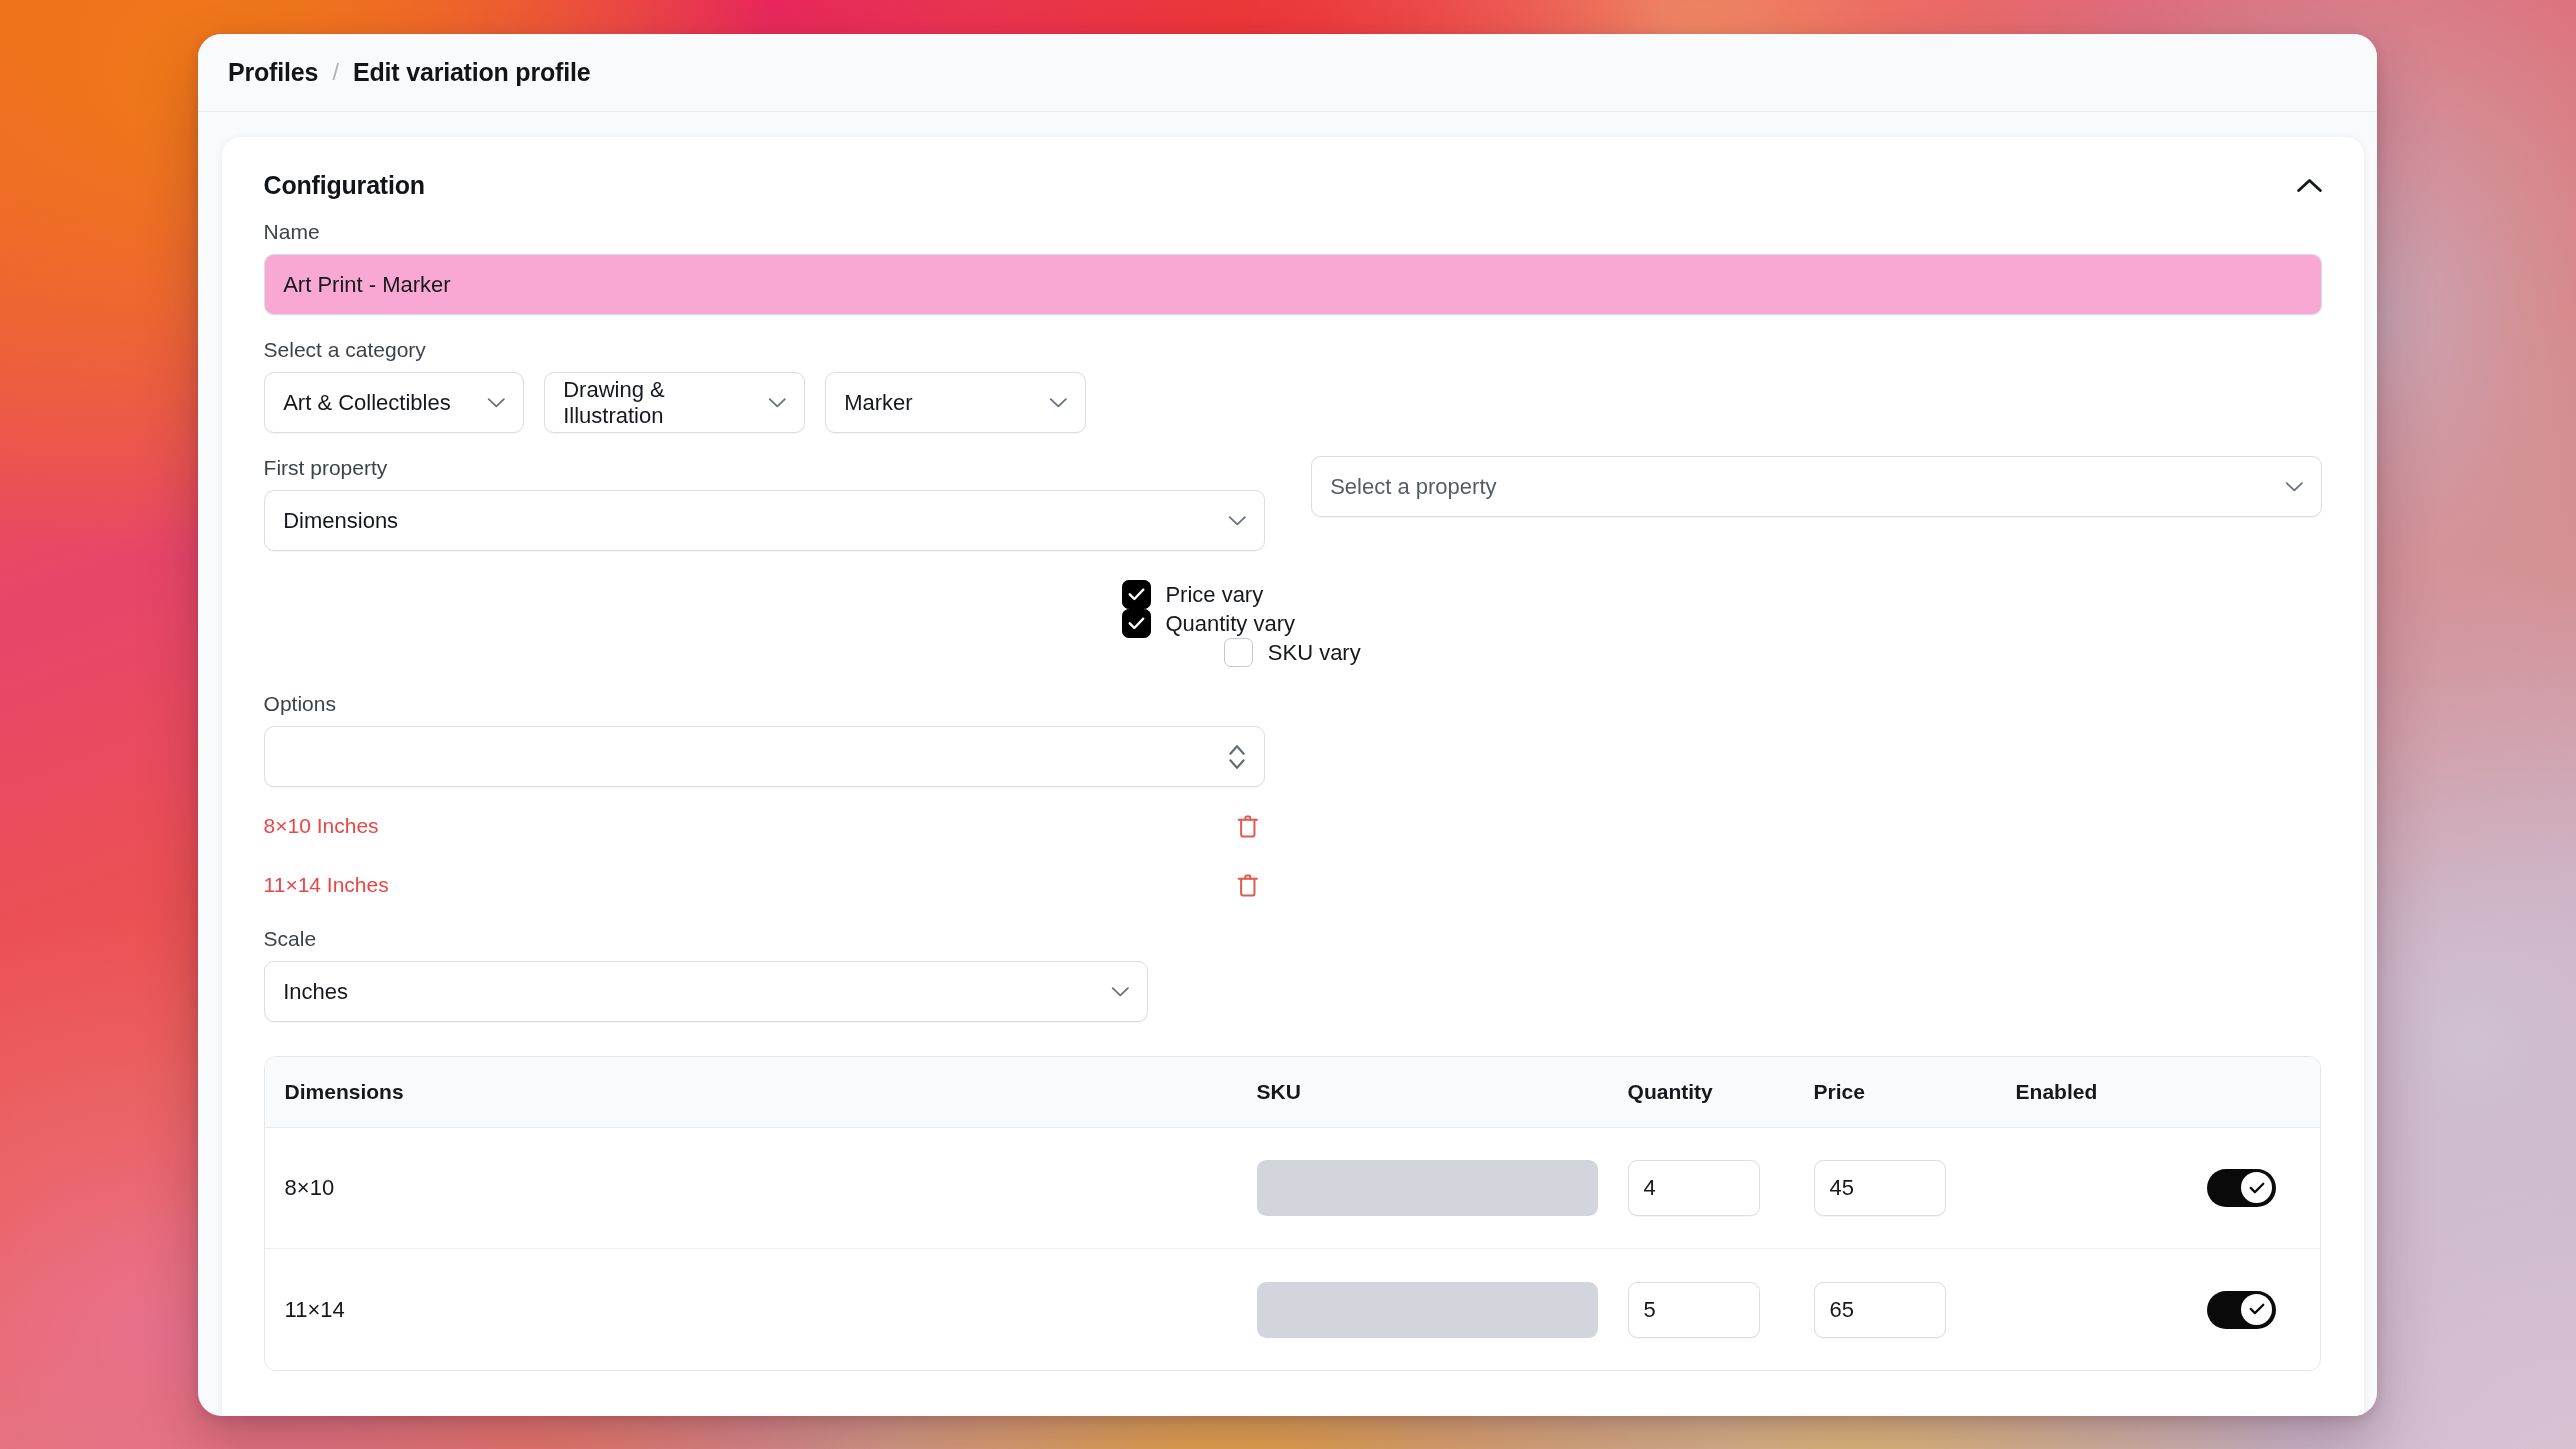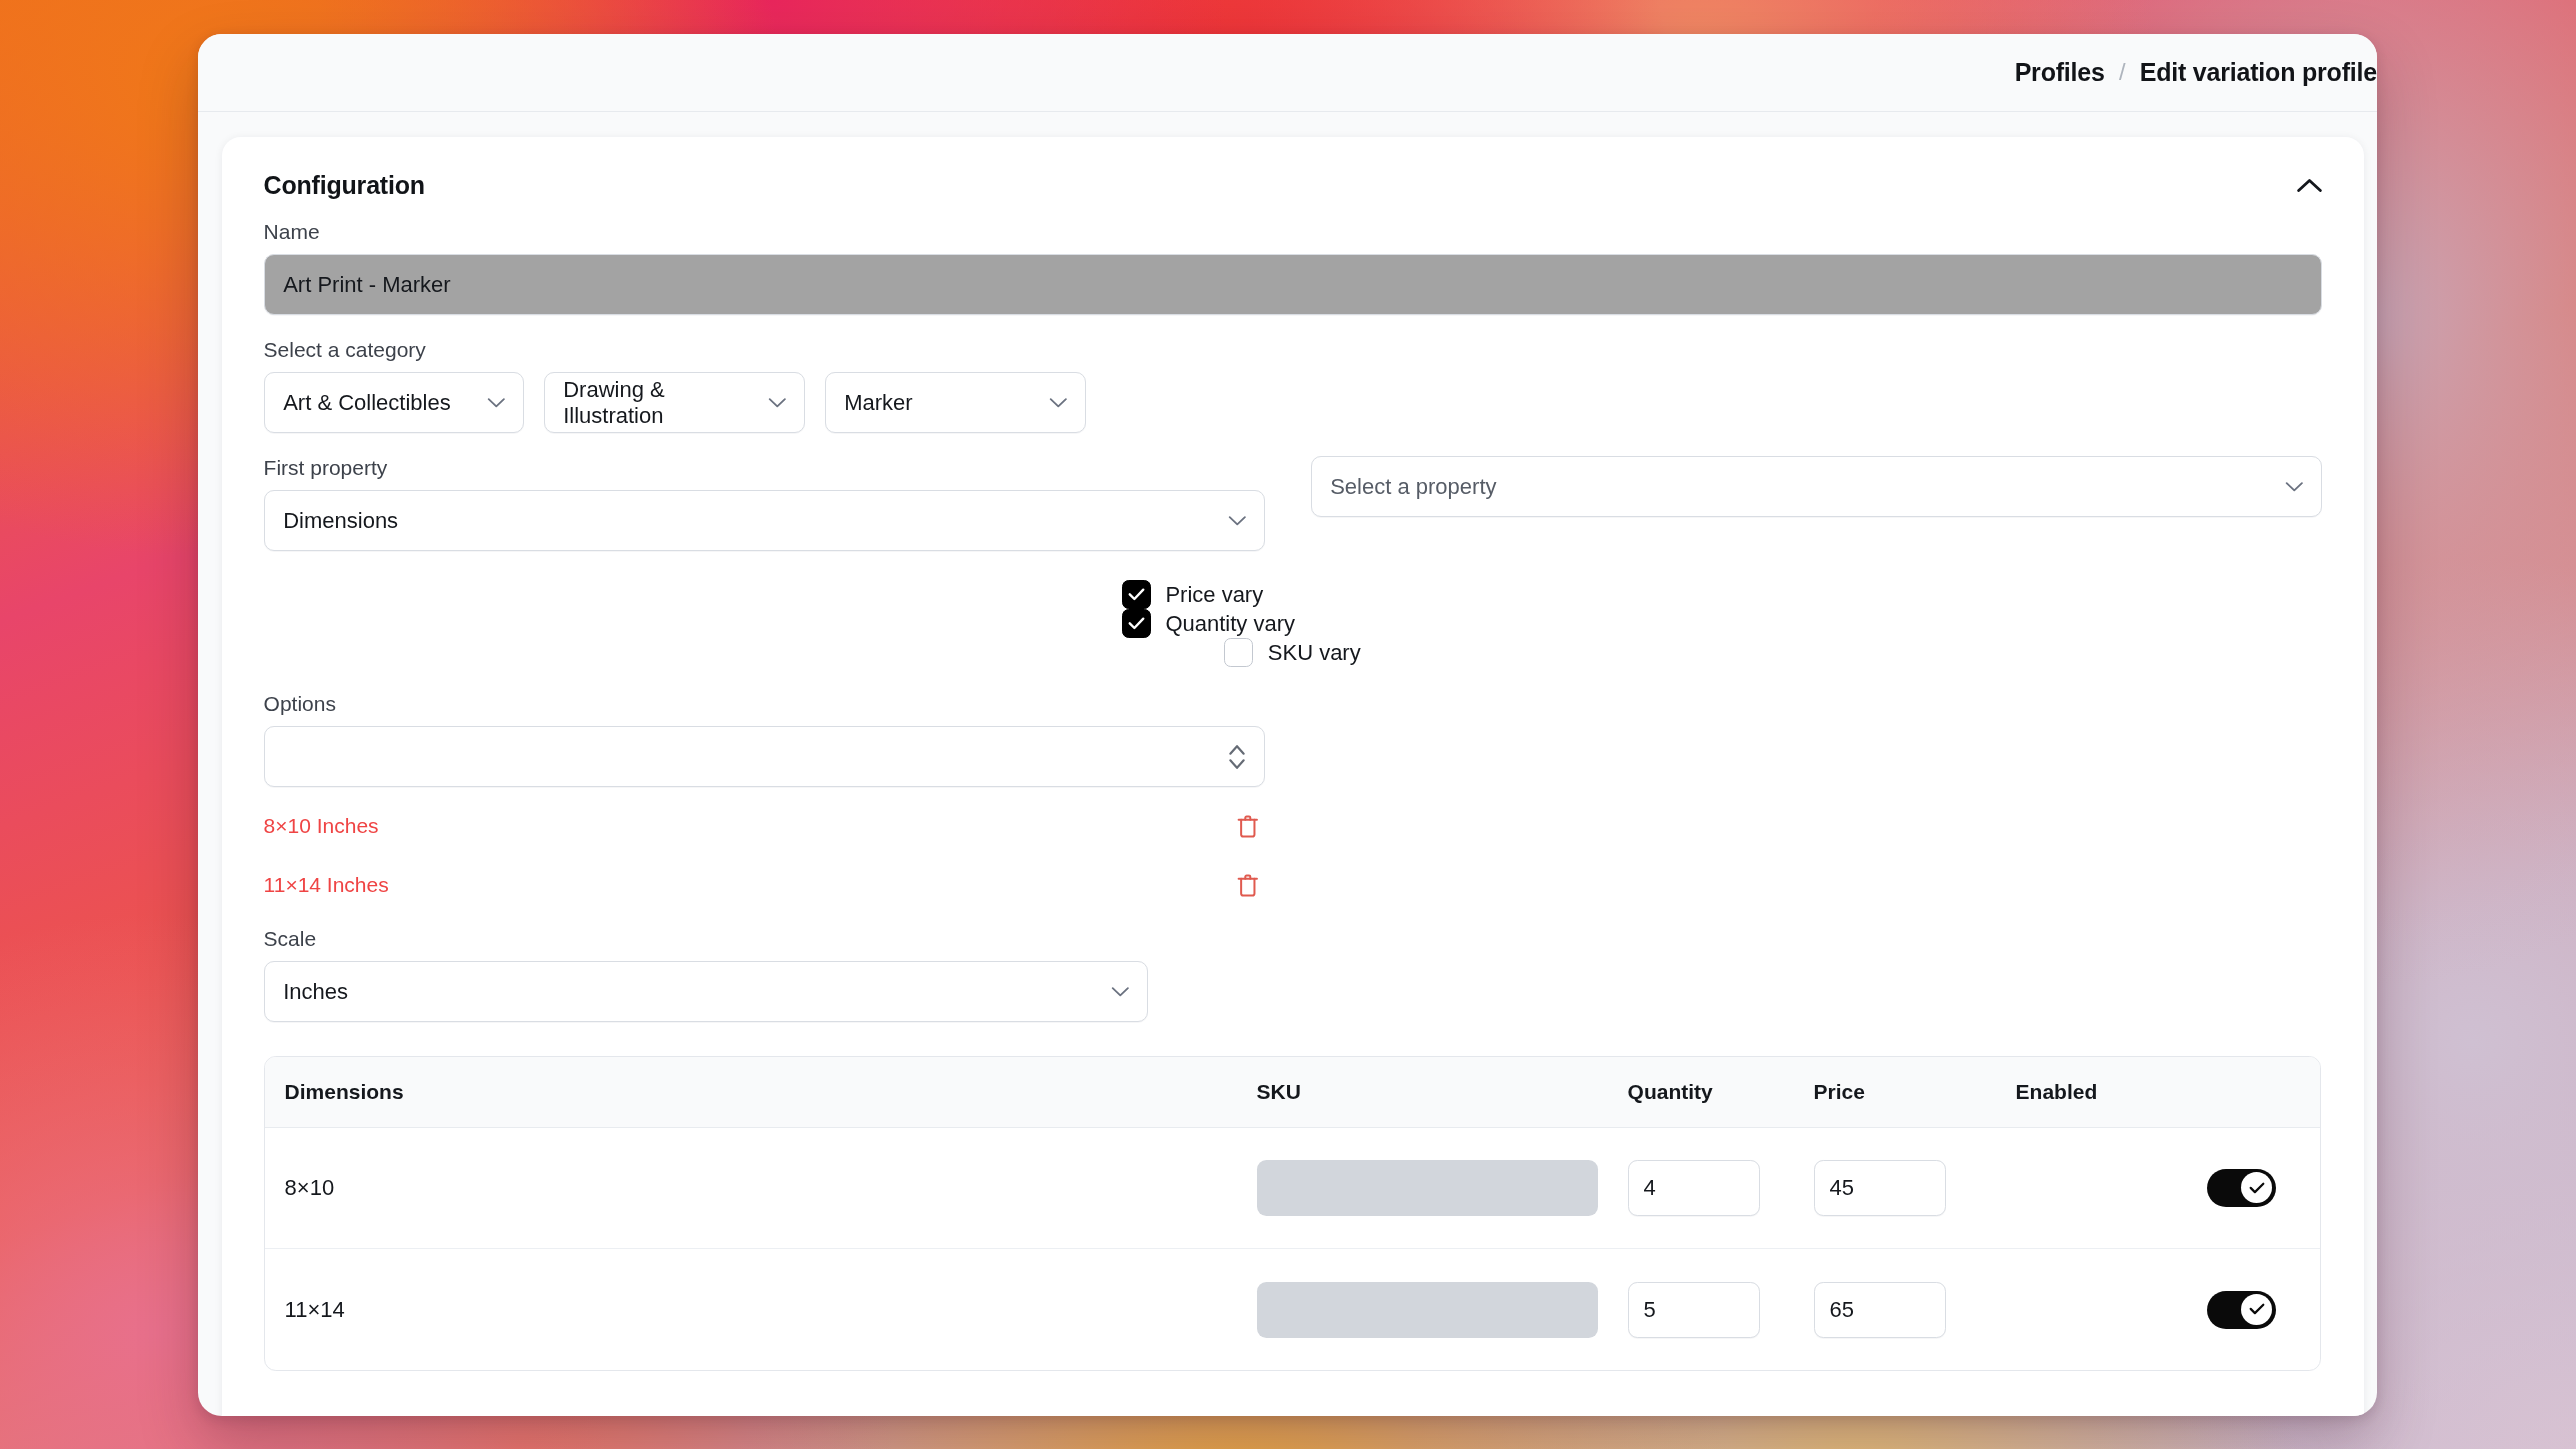--- a/index.html
+++ b/index.html
@@ -48,21 +48,20 @@
     overflow: hidden;
   }
 
   .titlebar {
     height: 78px;
     display: flex;
     align-items: center;
     padding: 0 0 0 30px;
     border-bottom: 0.8px solid #e7eaee;
     background: #f9fafb;
-    justify-content: flex-end;
   }
 
   .crumbs {
     display: flex;
     align-items: center;
     gap: 14.3px;
     font-size: 25px;
     font-weight: 700;
     color: #121418;
     letter-spacing: -0.2px;
@@ -116,21 +115,21 @@
     color: #3d424b;
     margin-bottom: 10px;
     display: block;
   }
 
   .text-input {
     width: 100%;
     height: 61px;
     border: 0.8px solid #d9dde3;
     border-radius: 10px;
-    background: #a3a3a3;
+    background: #f9a8d4;
     font-family: "Liberation Sans", sans-serif;
     font-size: 22px;
     color: #15181d;
     padding: 0 18.6px;
     outline: none;
     box-shadow: 0 0.8px 0.8px rgba(16,24,40,0.04);
   }
 
   .row { margin-bottom: 23px; }
 

